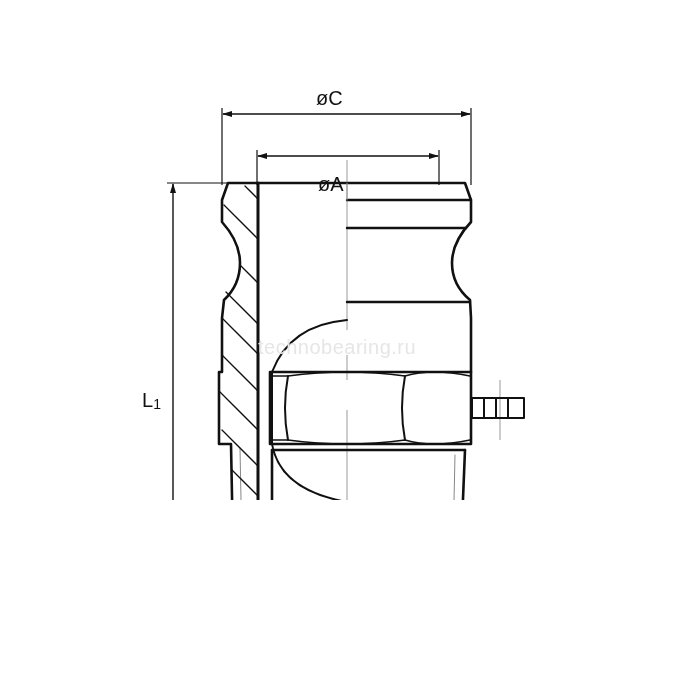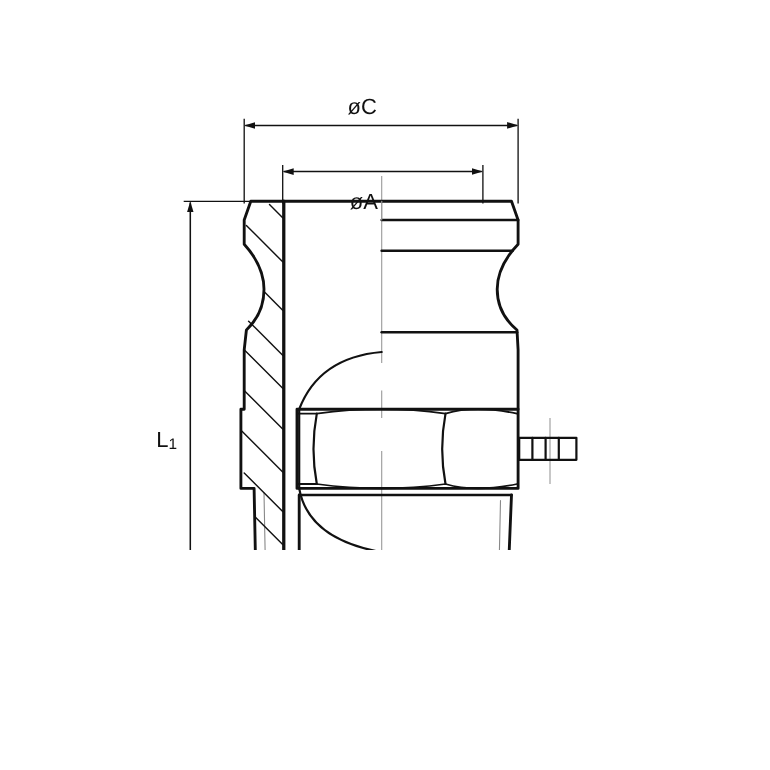--- a/index.html
+++ b/index.html
@@ -105,13 +105,14 @@
 
 <div class="lbl" style="left:316px;top:88px;">
   <span>ø</span><span>C</span>
 </div>
 <div class="lbl" style="left:318px;top:131px;margin-top:43px;">
   <span>ø</span><span>A</span>
 </div>
 <div class="lbl" style="left:142px;top:350px;margin-top:40px;">
   <span>L</span><sub>1</sub>
 </div>
+<div class="wm" style="left:258px;top:336px;">technobearing.ru</div>
 </div>
 
 </body></html>

